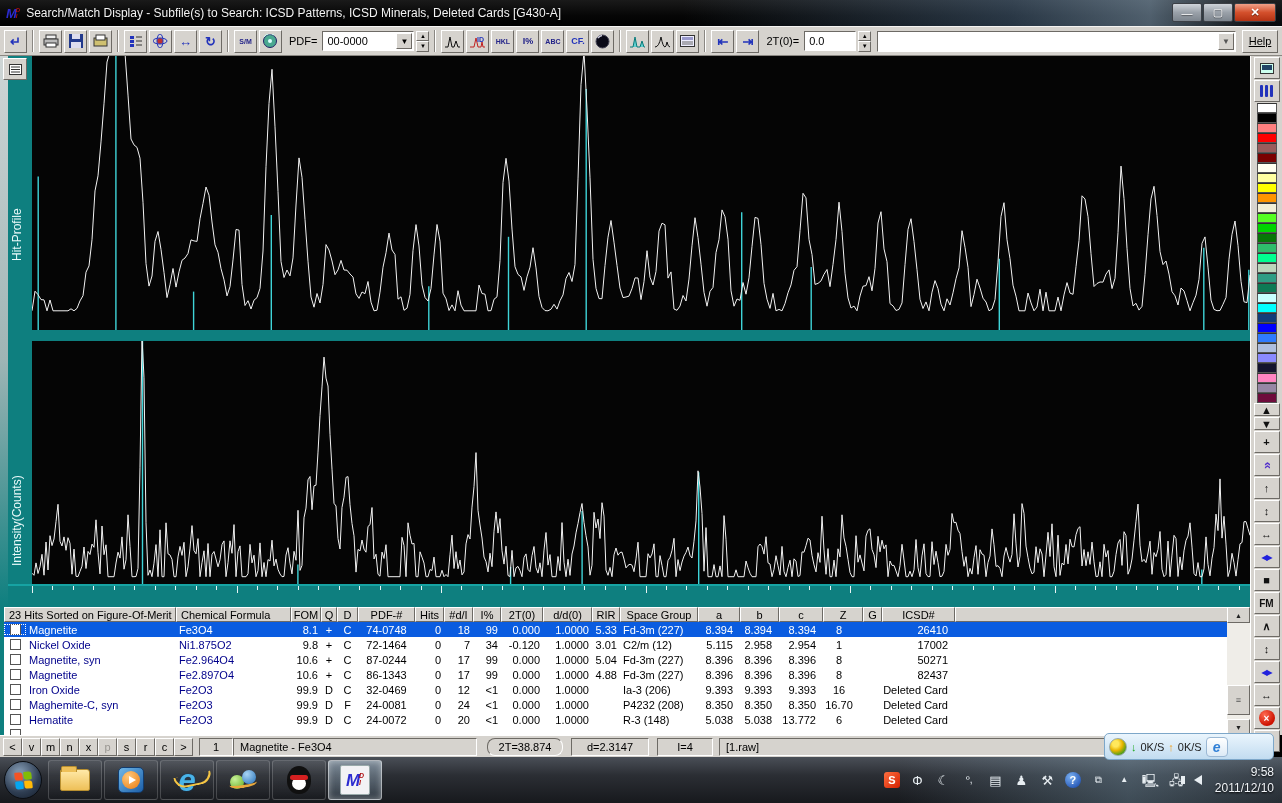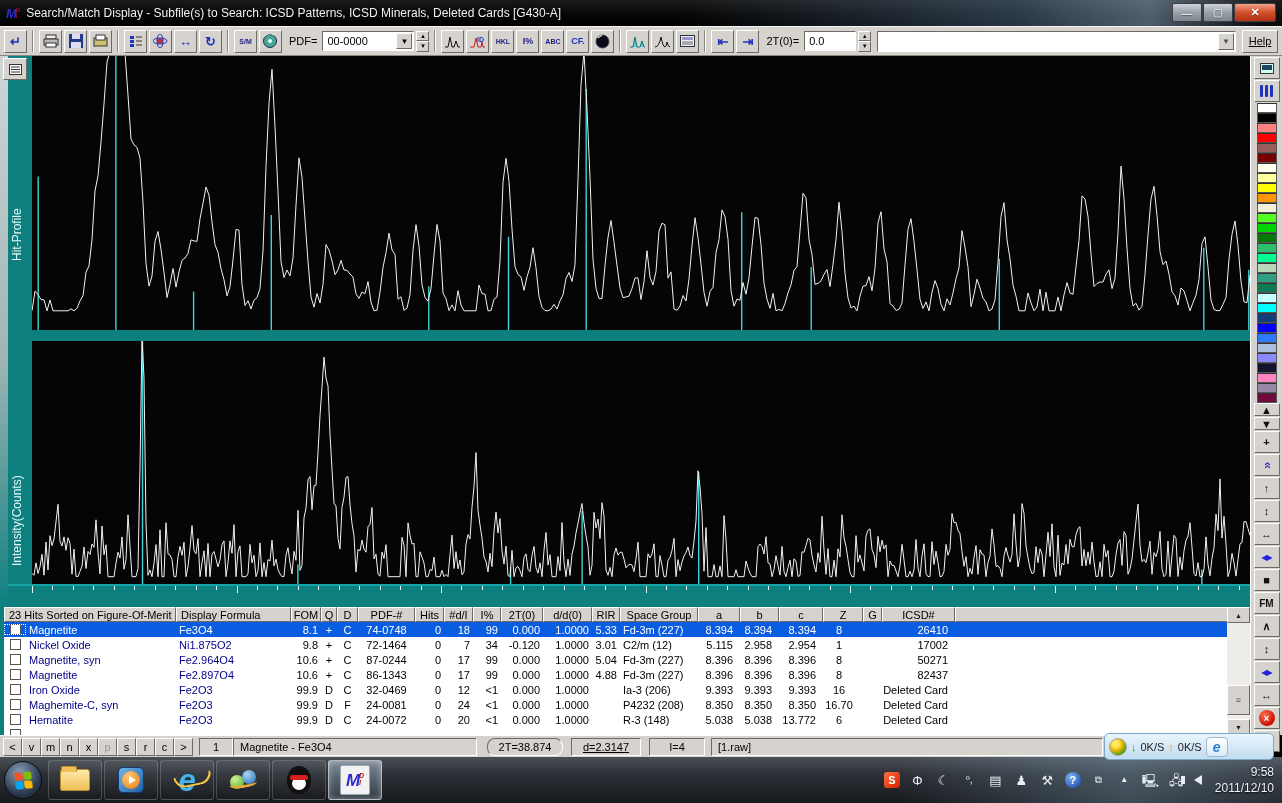--- a/index.html
+++ b/index.html
@@ -546,21 +546,21 @@
           </div>
           <div class="sbtn">
             <span class="black-arrows">≡</span>
           </div>
         </div>
     </div>
 
     <div class="tablewrap">
       <div class="thead" id="theadHost">
           <div class="hcell left" style="width:172px">23 Hits Sorted on Figure-Of-Merit</div>
-          <div class="hcell left" style="width:115px">Display Formula</div>
+          <div class="hcell left" style="width:115px">Chemical Formula</div>
           <div class="hcell " style="width:30px">FOM</div>
           <div class="hcell " style="width:16px">Q</div>
           <div class="hcell " style="width:21px">D</div>
           <div class="hcell " style="width:57px">PDF-#</div>
           <div class="hcell " style="width:29px">Hits</div>
           <div class="hcell " style="width:29px">#d/I</div>
           <div class="hcell " style="width:28px">I%</div>
           <div class="hcell " style="width:42px">2T(0)</div>
           <div class="hcell " style="width:49px">d/d(0)</div>
           <div class="hcell " style="width:28px">RIR</div>
@@ -792,21 +792,21 @@
         <div class="stab">x</div>
         <div class="stab disabled">p</div>
         <div class="stab">s</div>
         <div class="stab">r</div>
         <div class="stab">c</div>
         <div class="stab">&gt;</div>
       </div>
     <div class="sbox" style="width:34px; justify-content:center; margin-left:6px;">1</div>
     <div class="sbox" style="width:244px;">Magnetite - Fe3O4</div>
     <div class="sbox" style="width:76px; justify-content:center; margin-left:10px;border-radius:8px;">2T=38.874</div>
-    <div class="sbox" style="width:70px; justify-content:center; margin-left:8px;text-decoration:underline;">d=2.3147</div>
+    <div class="sbox" style="width:78px; justify-content:center; margin-left:8px;">d=2.3147</div>
     <div class="sbox" style="width:56px; justify-content:center; margin-left:8px;">I=4</div>
     <div class="sbox" style="width:392px; margin-left:6px;">[1.raw]</div>
   </div>
 
   <div class="netwidget">
     <span class="netorb"></span>
     <span class="net-down">↓</span>
     <span>0K/S</span>
     <span class="net-up">↑</span>
     <span>0K/S</span>

